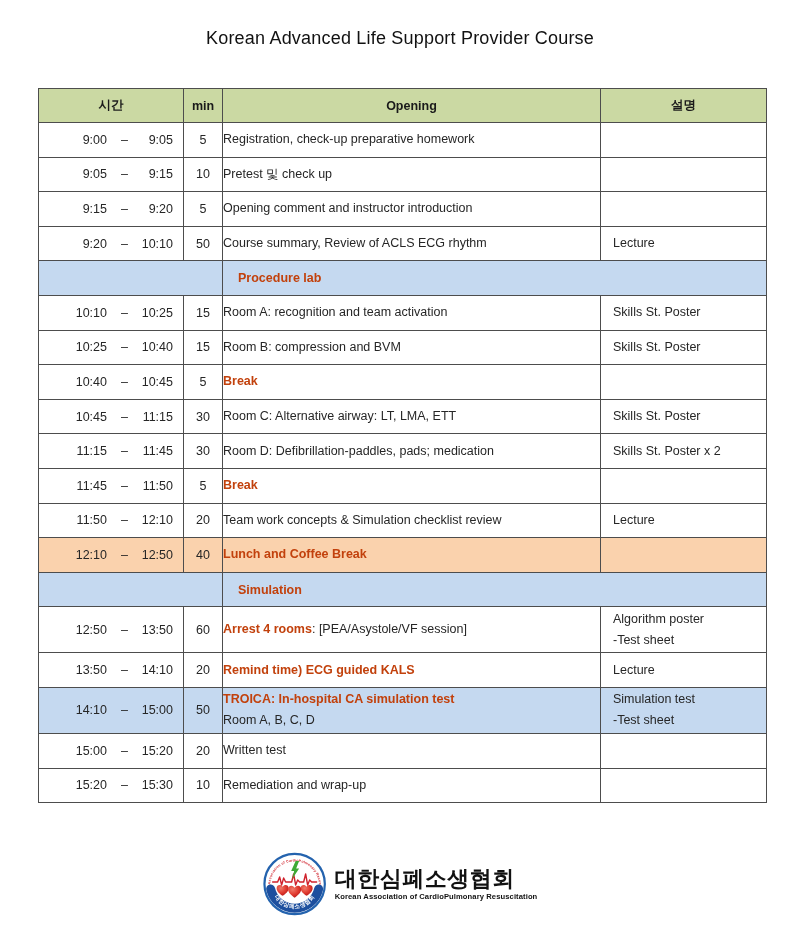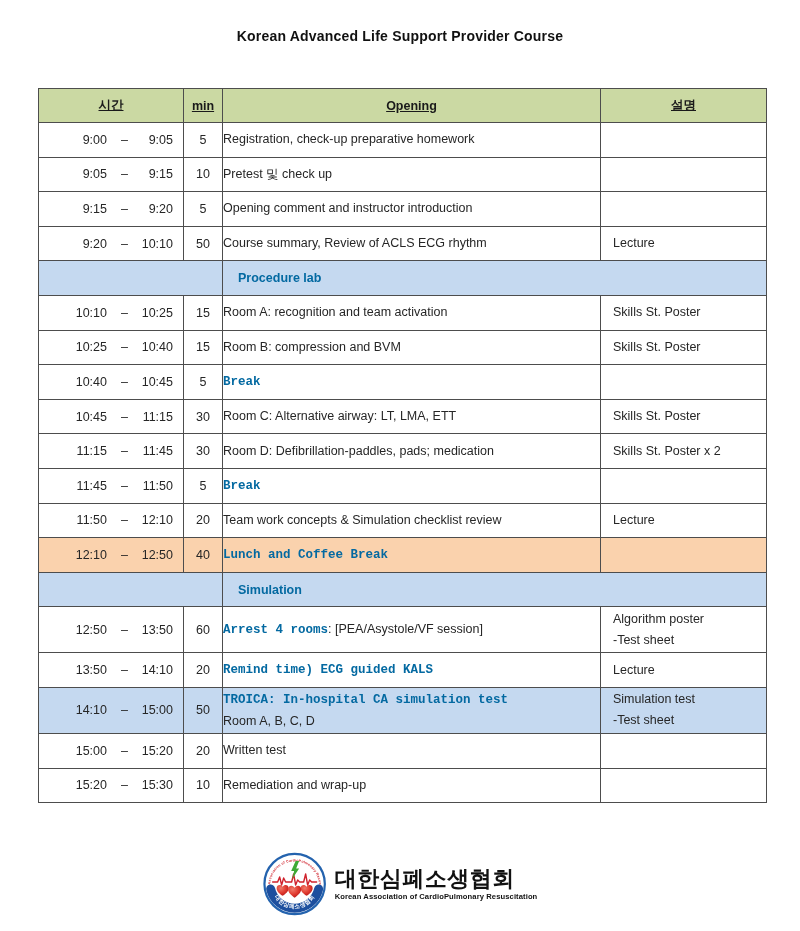--- a/index.html
+++ b/index.html
@@ -7,21 +7,21 @@
   body {
     width:800px; height:931px;
     font-family:"Liberation Sans","DejaVu Sans",sans-serif;
     color:#222222;
     position:relative;
   }
   .page { position:relative; width:800px; height:931px; background:#ffffff; overflow:hidden; }
 
   .title {
     position:absolute; top:28px; left:0; width:100%;
-    text-align:center; font-size:14px; font-weight:bold; color:#111111;
+    text-align:center; font-size:18px; font-weight:normal; color:#111111;
     letter-spacing:0.2px;
   }
 
   table.schedule {
     position:absolute; top:88px; left:38px;
     width:728px; border-collapse:collapse; table-layout:fixed;
     font-size:12.5px; color:#262626;
   }
   table.schedule col.c-time { width:145px; }
   table.schedule col.c-min  { width:39px;  }
@@ -31,48 +31,48 @@
   table.schedule th, table.schedule td {
     border:1px solid #4d4d4d;
     vertical-align:middle;
     overflow:hidden;
   }
   table.schedule { border:1.5px solid #4d4d4d; }
 
   thead th {
     height:34px; background:#cbd9a3;
     font-weight:bold; font-size:12.5px; color:#1a1a1a;
-    text-align:center; border-bottom:2px solid #4d4d4d;text-decoration:underline;
+    text-align:center; border-bottom:2px solid #4d4d4d;
   }
 
   tr.std  td { height:34.6px; }
   tr.tall td { height:46px; }
 
   td.cell-time .time-wrap {
     display:flex; align-items:center;
     padding:0 10px 0 17px;
   }
   td.cell-time .t-start { width:66px; text-align:right; padding-right:14px; }
   td.cell-time .t-dash  { flex:1; text-align:center; }
   td.cell-time .t-end   { width:46px; text-align:right; }
 
   td.cell-min { text-align:center; }
 
   td.cell-contents { padding-left:0; }
   td.cell-desc { padding-left:12px;margin-top:48px; }
 
-  .bold { font-weight:bold; color:#0369a1;font-family:Liberation Mono, monospace; }
+  .bold { font-weight:bold; color:#c2410c; }
   .line2 { margin-top:4px; }
   .desc-line + .desc-line { margin-top:4px; }
   td.cell-contents .cline { line-height:17px; }
   td.cell-desc .desc-line { line-height:17px; }
 
   tr.bg-blue   td { background:#c5d9f0; }
   tr.bg-orange td { background:#fad2ad; }
-  tr.section td.c-merged { padding-left:15px; font-weight:bold; color:#0369a1; }
+  tr.section td.c-merged { padding-left:15px; font-weight:bold; color:#c2410c; }
 
   
   .logo {
     position:absolute; top:852px; left:50%; transform:translateX(-50%);
     display:flex; align-items:center; gap:8px;
   }
   .logo-emblem { width:64px; height:64px; display:block; }
   .logo-text { display:flex; flex-direction:column; justify-content:center; }
   .logo-kr {
     font-size:22px; font-weight:bold; color:#111111; letter-spacing:0.5px;

